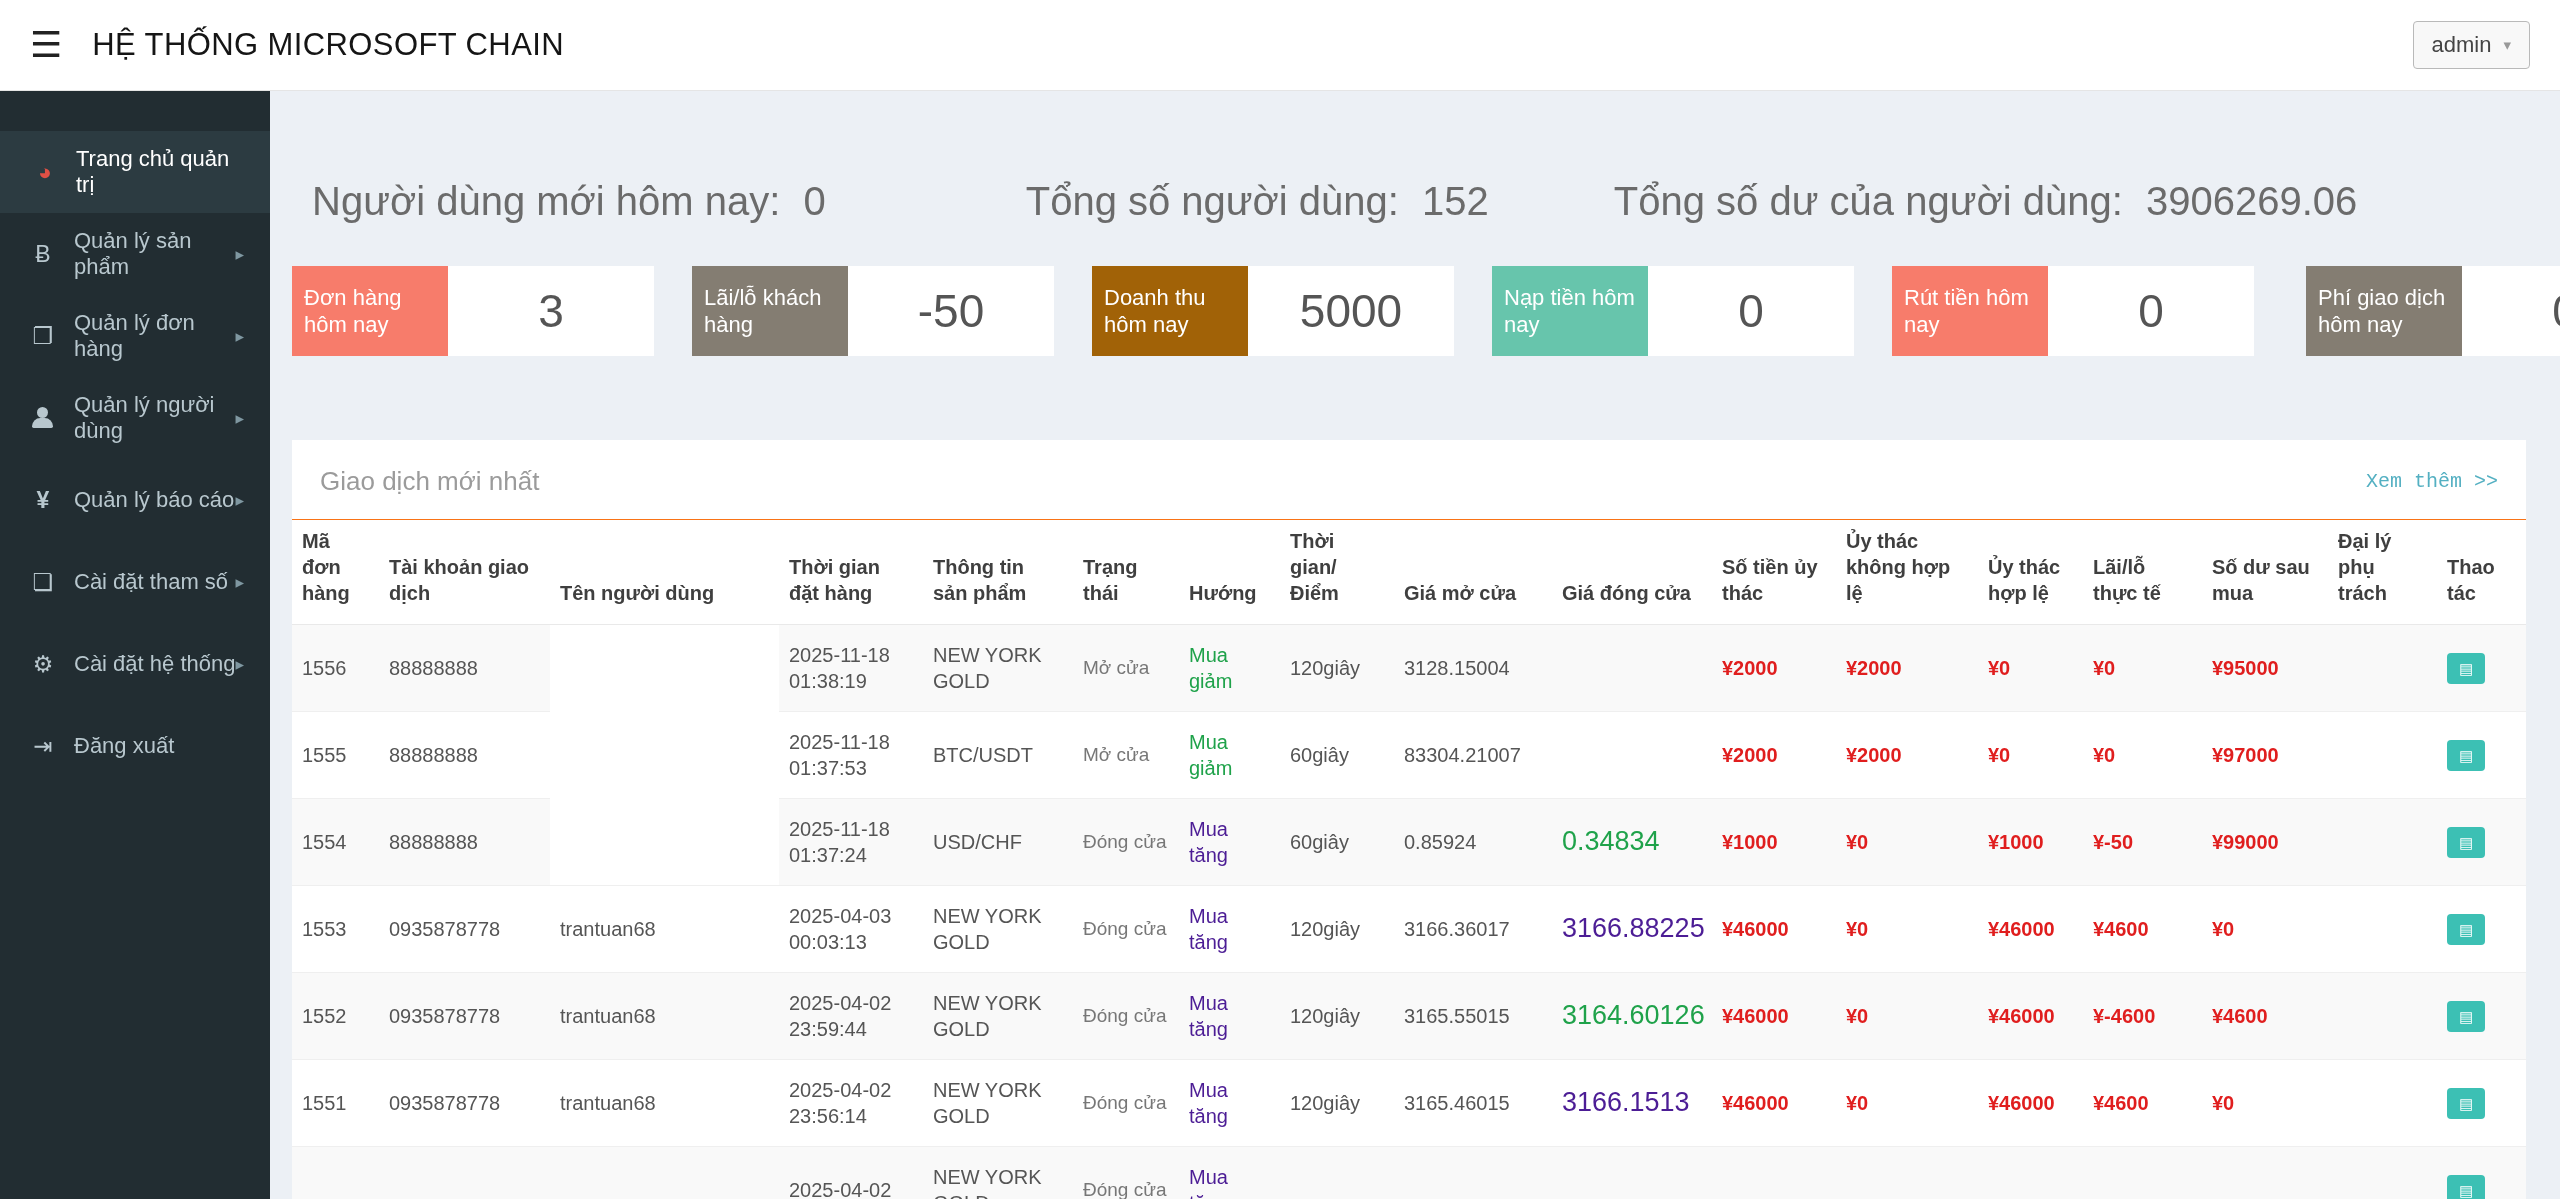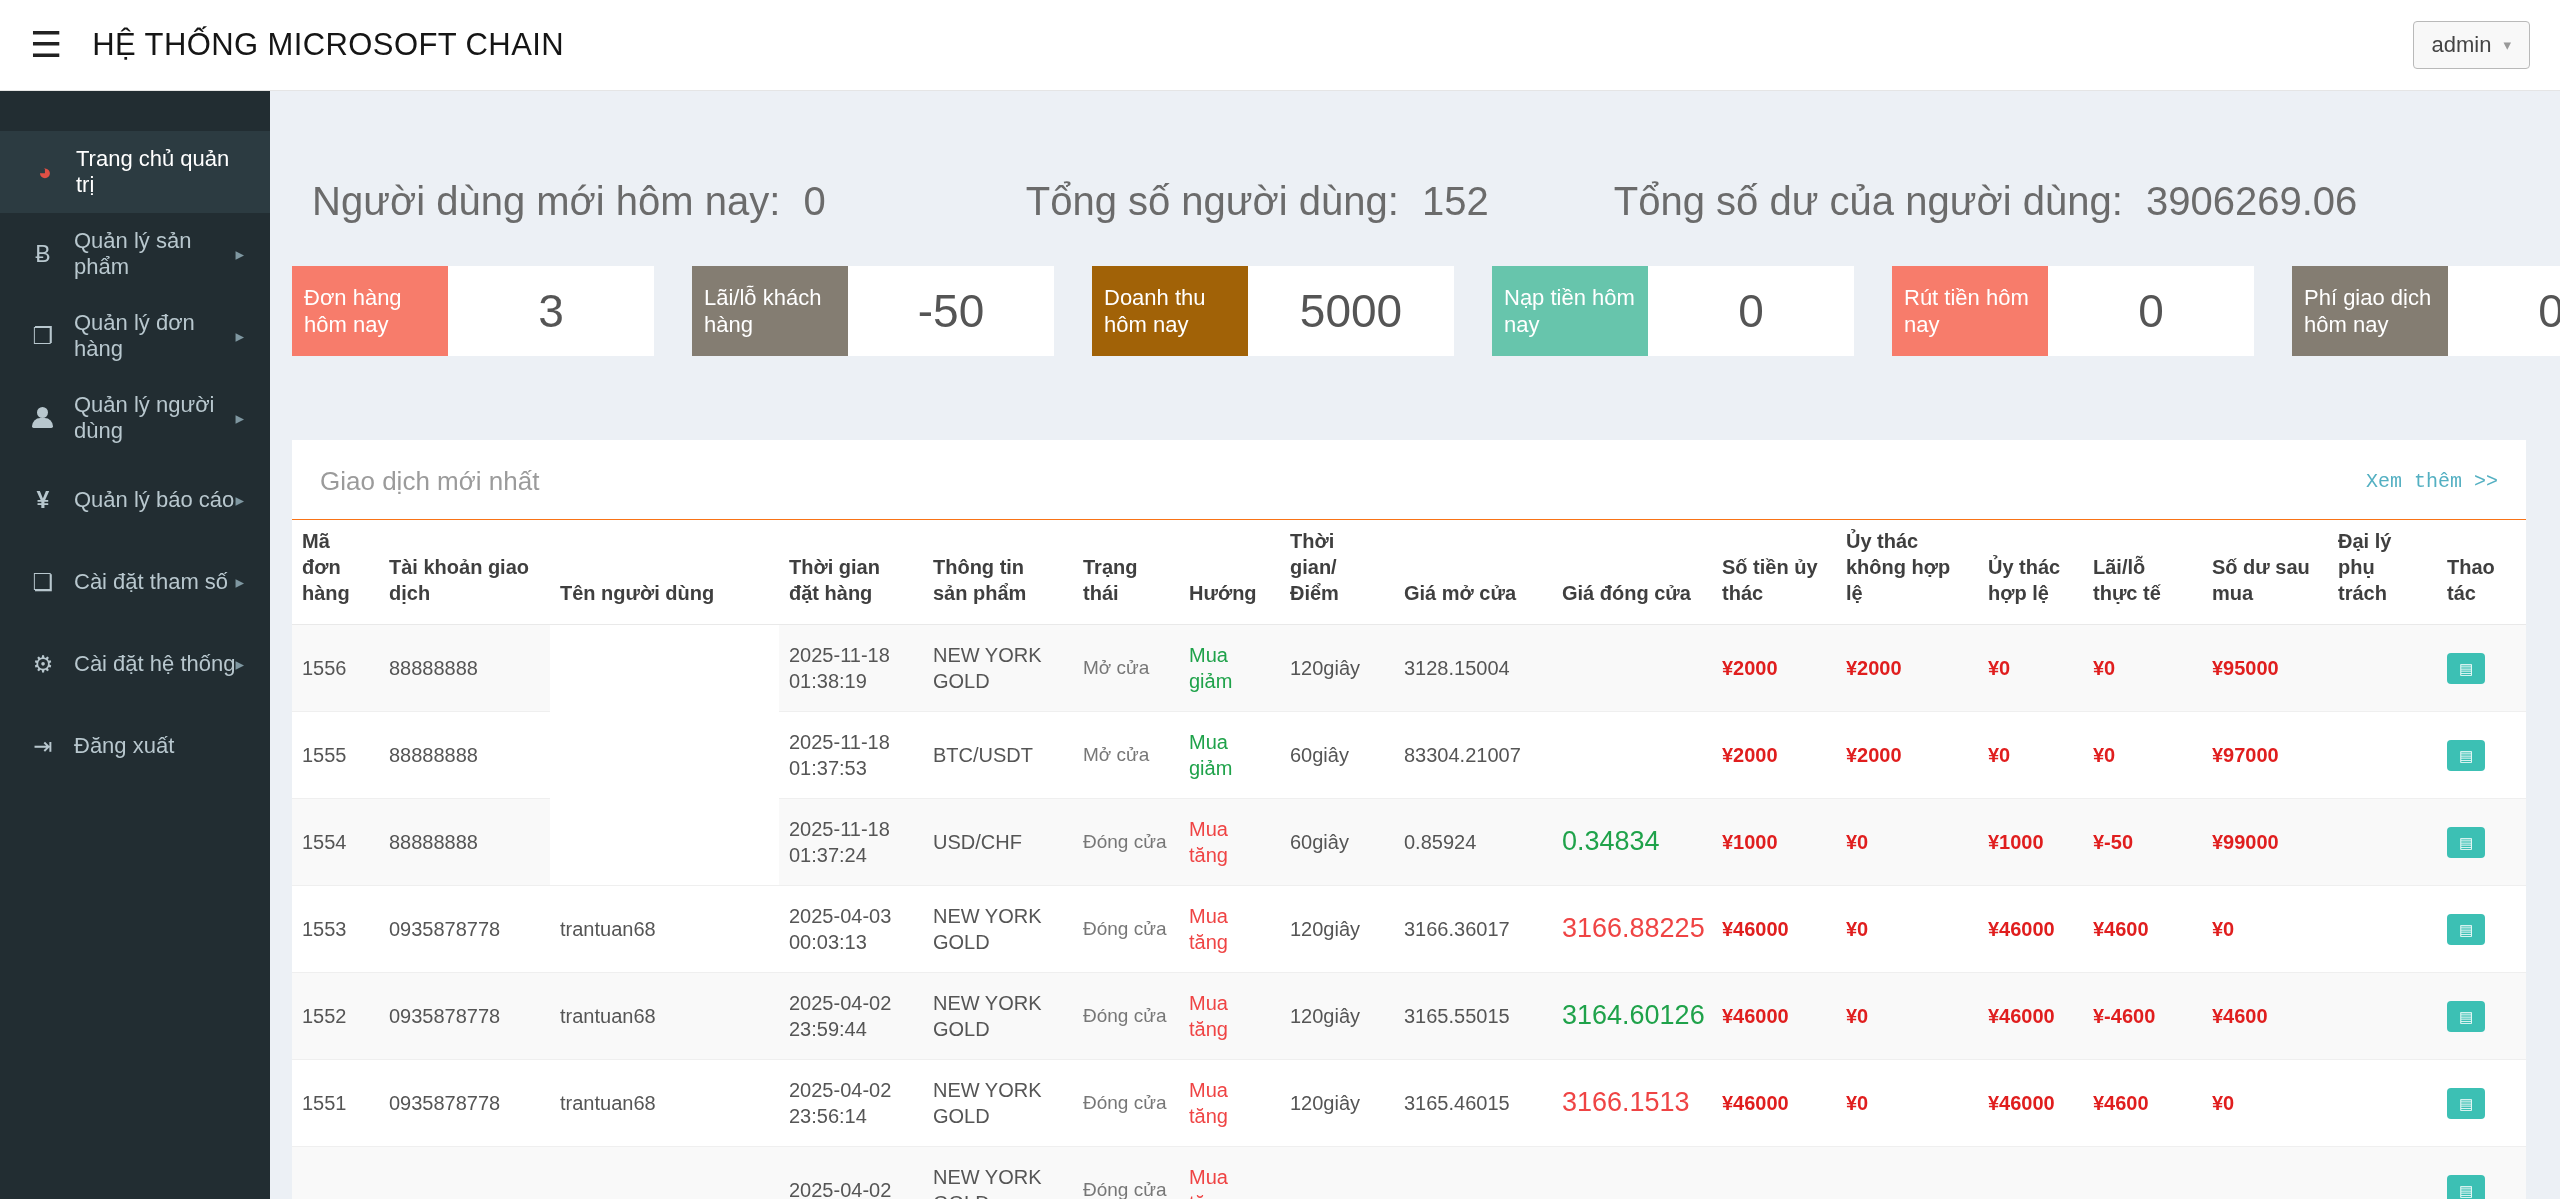--- a/index.html
+++ b/index.html
@@ -64,21 +64,21 @@
     font-size:20px; color:#555; }
   .grid th { font-weight:700; color:#3f3f3f; text-align:left; vertical-align:bottom;
     padding:8px 10px 18px; line-height:1.3; border-bottom:1px solid #e9e9e9; }
   .grid td { padding:0 10px; border-top:1px solid #efefef; vertical-align:middle;
     line-height:1.3; height:87px; overflow:hidden; }
   .grid tbody tr:first-of-type td { border-top:none; }
   .grid tbody tr:nth-of-type(odd) { background:#f9f9f9; }
   td.redact { background:#fff; border-top-color:#fff; }
   .muted { color:#777; font-size:19px; }
   .green { color:#1fa24a; }
-  .red { color:#ef4444; }
+  .red { color:#4c1d95; }
   td.close-val { font-size:27px; }
   td.money { color:#e01e1e; font-weight:700; }
   .act-btn { width:38px; height:31px; background:#3cc0b4; border:none; border-radius:4px;
     cursor:pointer; display:flex; align-items:center; justify-content:center; }
   .act-ic { color:#fff; font-size:15px; line-height:1; }
   .act-ic::before { content:"▤"; }
 </style>
 </head>
 <body>
 
@@ -185,21 +185,21 @@
           <div class="card-label" style="background-color: rgb(103, 197, 172);">Nạp tiền hôm nay</div>
           <div class="card-value">0</div>
         </div>
 
         <div class="card">
           <div class="card-label" style="background-color: rgb(247, 124, 107);">Rút tiền hôm nay</div>
           <div class="card-value">0</div>
         </div>
 
         <div class="card">
-          <div class="card-label" style="background-color: rgb(132, 125, 114);">Phí giao dịch hôm nay</div>
+          <div class="card-label" style="background-color: rgb(132, 125, 114); margin-left: 14px;">Phí giao dịch hôm nay</div>
           <div class="card-value">0</div>
         </div>
       </div>
 
     <section class="panel">
       <div class="panel-head">
         <div class="panel-title">Giao dịch mới nhất</div>
         <a class="panel-more">Xem thêm &gt;&gt;</a>
       </div>
 

